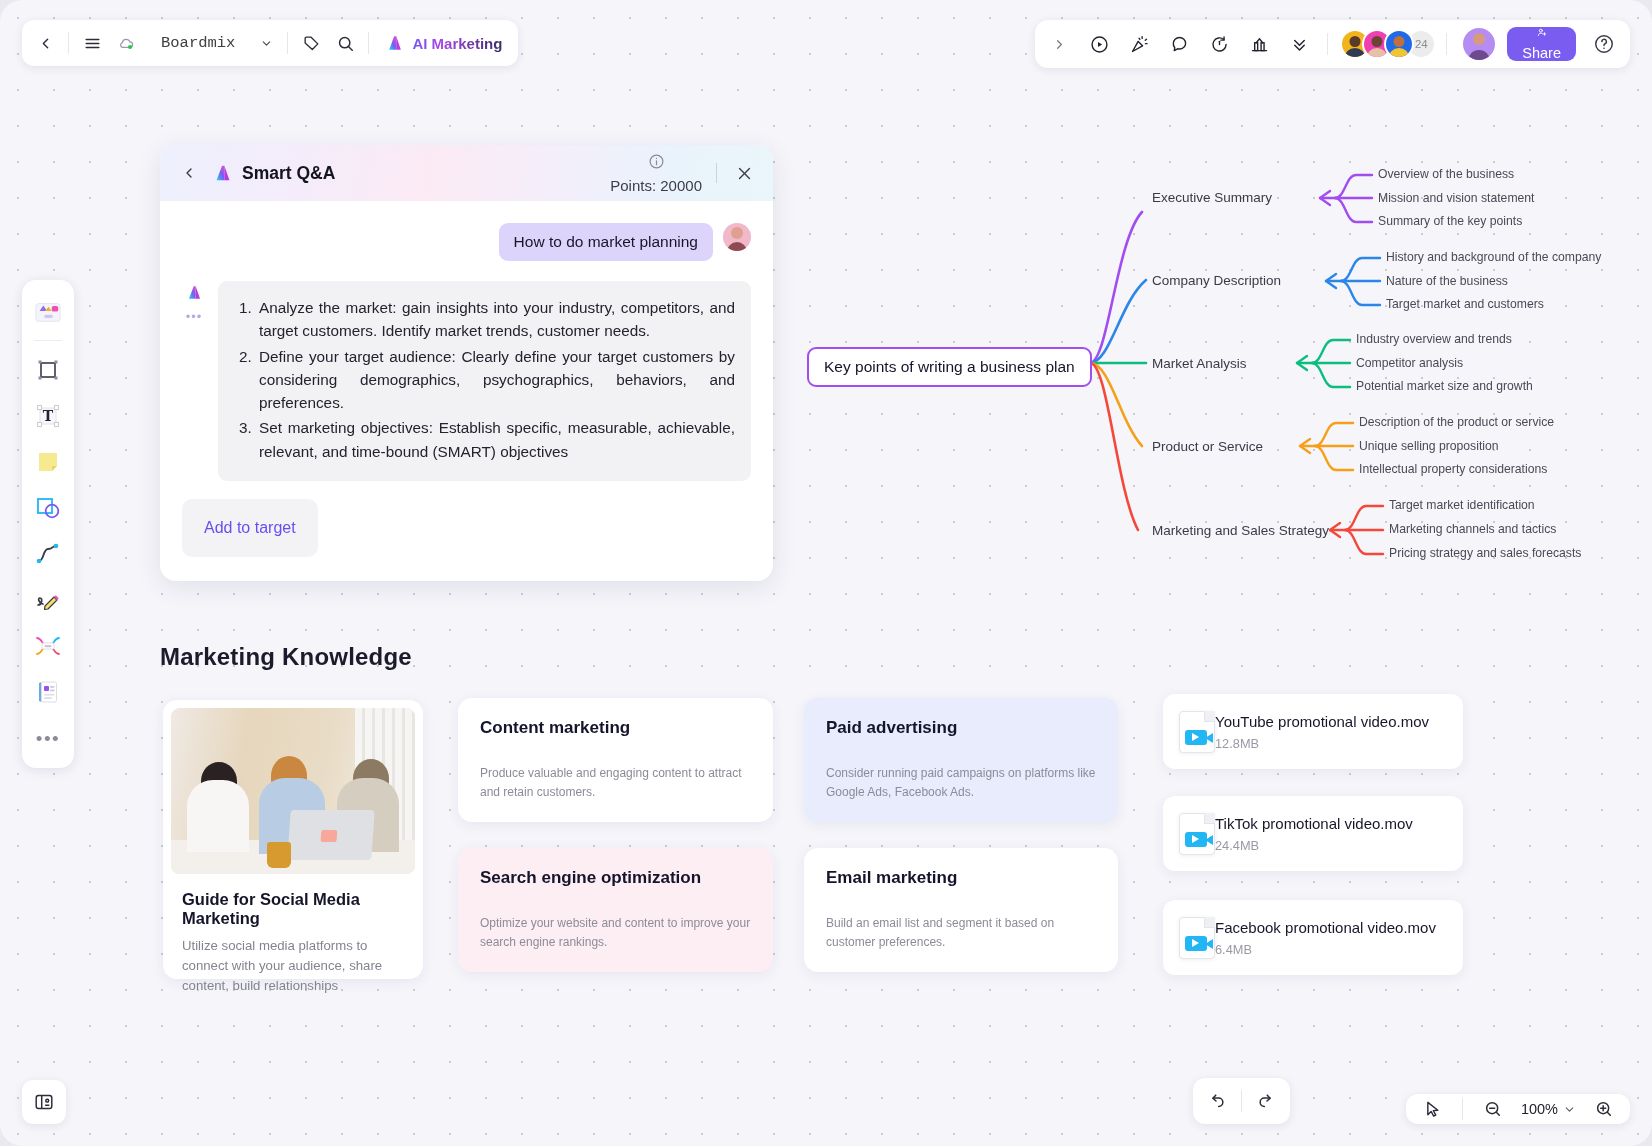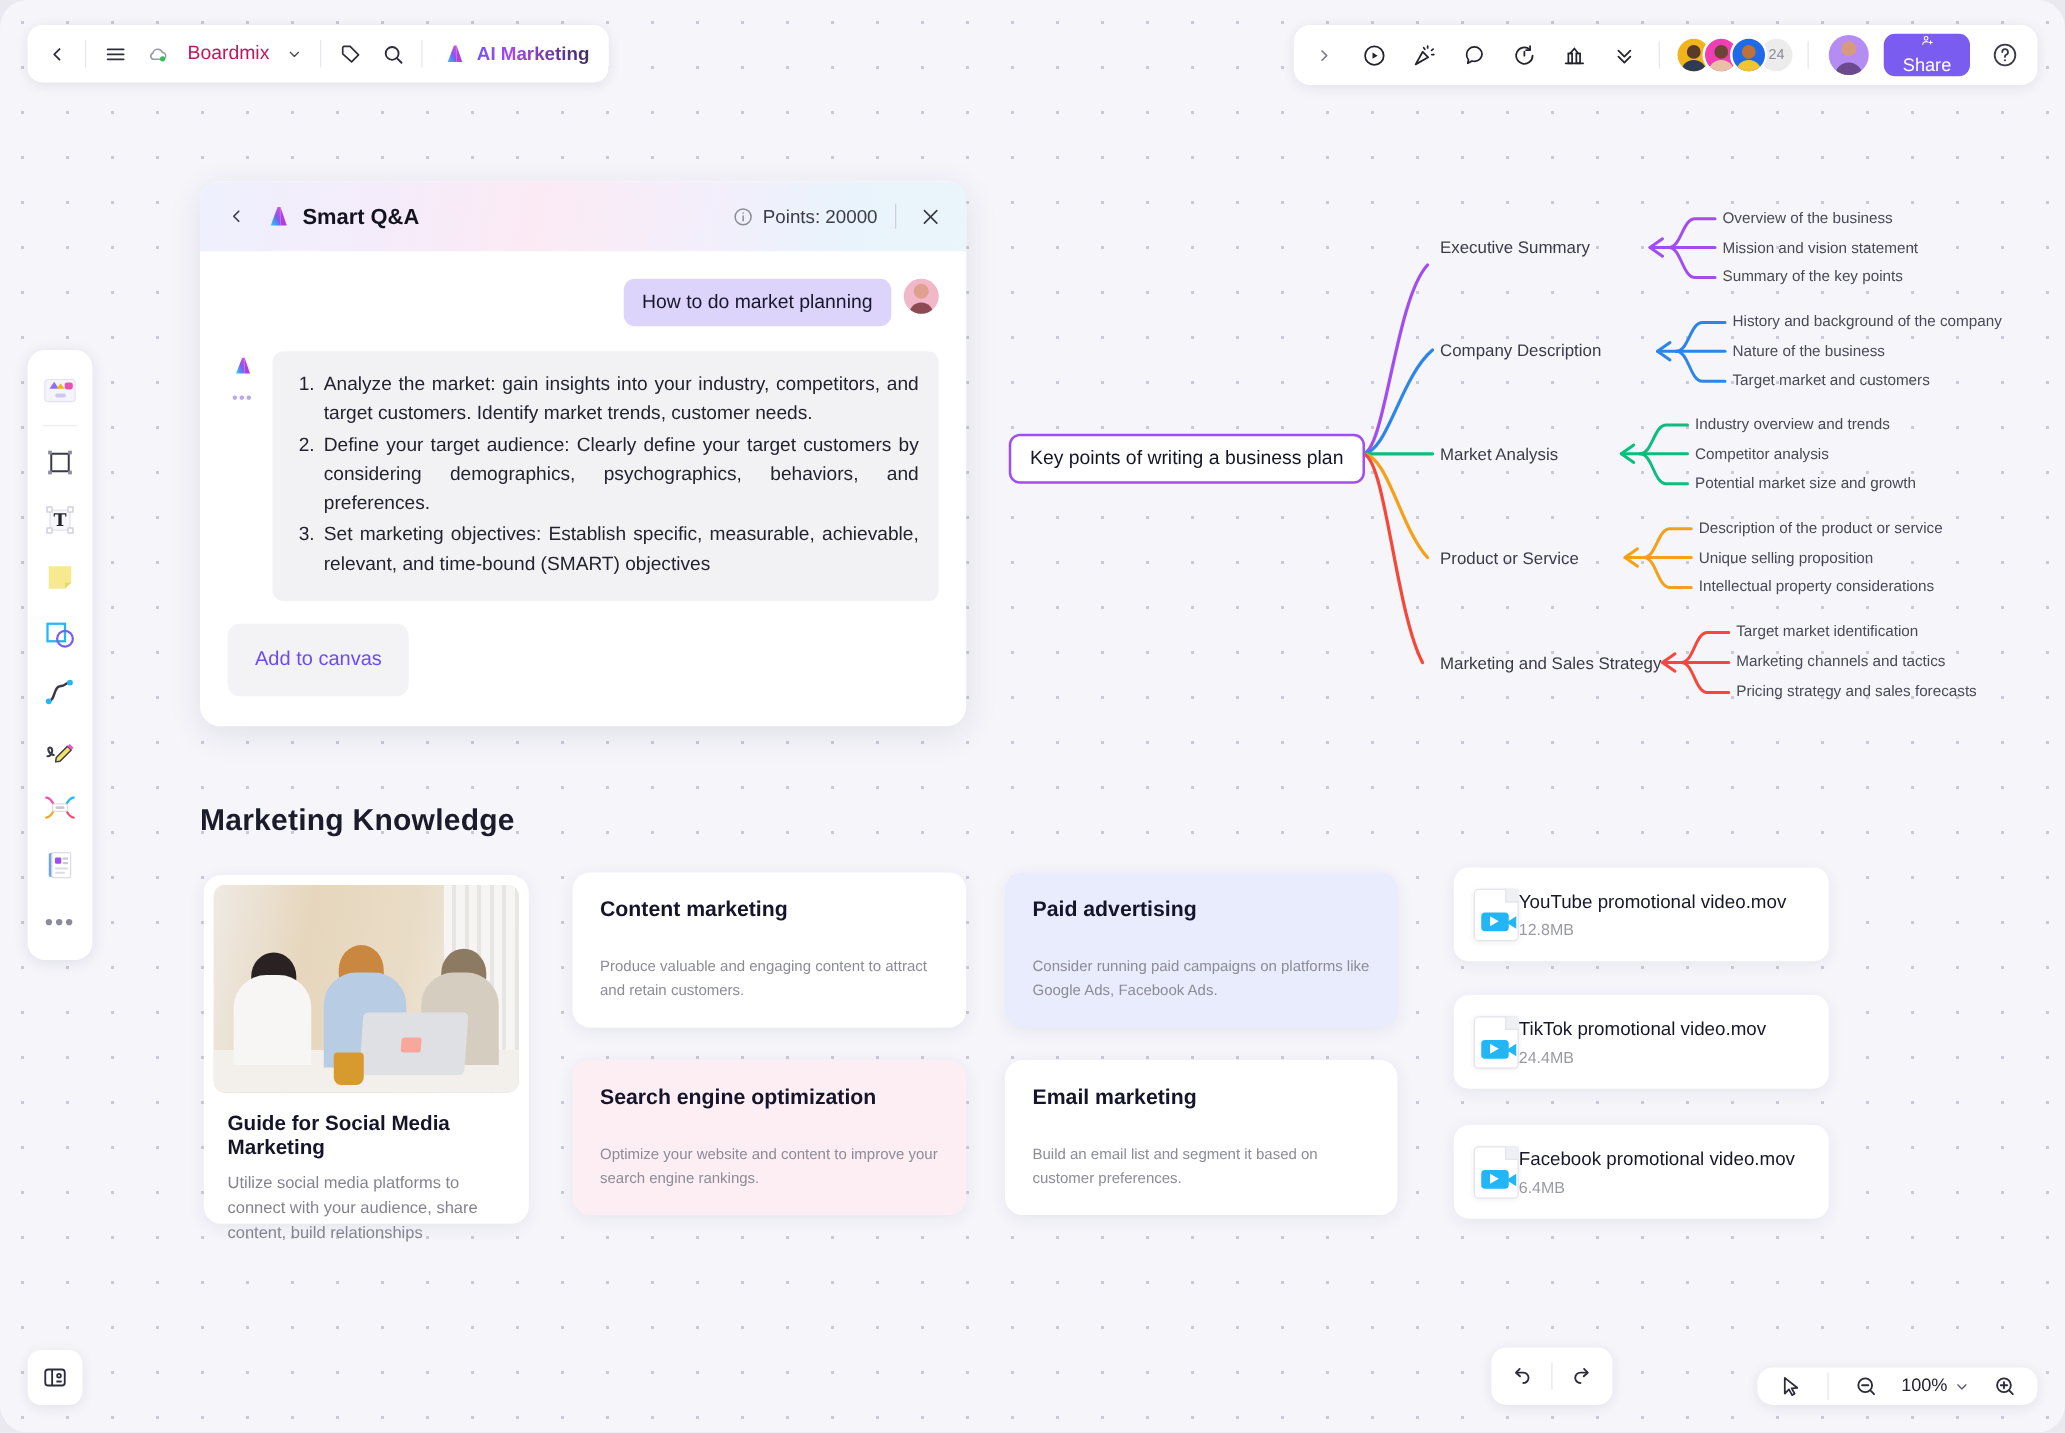--- a/index.html
+++ b/index.html
@@ -27,21 +27,21 @@
     box-shadow: 0 2px 10px rgba(30,30,60,.09);
     padding: 0 6px;
   }
   .tb-btn {
     height: 34px; min-width: 34px;
     display: flex; align-items: center; justify-content: center;
     border-radius: 8px; cursor: pointer; color: #2c2c3a;
     padding: 0 6px;
   }
   .tb-sep { width: 1px; height: 22px; background: #e6e6ee; margin: 0 6px; }
-  .doc-name { font-size: 15.5px; color: #be185d; display:flex; align-items:center; gap:14px; padding: 0 8px;}
+  .doc-name { font-size: 15.5px; color: #404040; display:flex; align-items:center; gap:25px; padding: 0 8px; font-family: Liberation Mono, monospace;}
   .doc-name .nm { font-weight: 400; }
   .ai-assistant {
     display: flex; align-items: center; gap: 7px;
     font-size: 15px; font-weight: 600; padding: 0 10px; height: 34px;
     border-radius: 8px; cursor: pointer;
     background: linear-gradient(90deg,#2d6bff 0%, #a845e8 48%, #2b2b4d 100%);
     -webkit-background-clip: text; background-clip: text; color: transparent;
   }
 
   
@@ -105,21 +105,21 @@
     box-shadow: 0 6px 26px rgba(40,40,80,.10);
     overflow: hidden;
   }
   .ai-head {
     height: 56px; display: flex; align-items: center; padding: 0 16px;
     background: linear-gradient(100deg,#eef0fd 0%, #f4ecfb 22%, #fbeaf4 44%, #f4eefb 64%, #e9f3fb 84%, #eaf6fb 100%);
   }
   .ai-head .back { width: 26px; height: 26px; display:flex;align-items:center;justify-content:center; cursor:pointer; color:#3a3a46;}
   .ai-title { font-size: 17.5px; font-weight: 600; color: #14141f; margin-left: 8px; }
   .ai-head-right { margin-left: auto; display: flex; align-items: center; gap: 0; }
-  .points { display:flex; align-items:center; gap:7px; font-size:15px;color:#3d3d4a; cursor:pointer;}
+  .points { display:flex; align-items:center; gap:7px; font-size:15px;color:#3d3d4a; cursor:pointer;flex-direction:column;}
   .vsep { width:1px;height:20px;background:#cfcfe0;margin:0 14px;}
   .close-x { width:26px;height:26px;display:flex;align-items:center;justify-content:center;cursor:pointer;color:#3a3a46;}
   .ai-body { padding: 22px 22px 18px; }
   .user-row { display: flex; align-items: flex-start; justify-content: flex-end; gap: 10px; }
   .user-bubble {
     background: #ddd4fb; color: #17172a; font-size: 15.5px;
     padding: 10px 15px; border-radius: 9px;
   }
   .user-av { width: 28px; height: 28px; border-radius: 50%; background: #f0b8c8; overflow:hidden; position:relative; flex: 0 0 auto;}
   .user-av .h { position:absolute;left:50%;top:4px;transform:translateX(-50%);width:12px;height:12px;border-radius:50%;background:#e0a090;}
@@ -550,21 +550,21 @@
           <ol>
             <li>Analyze the market: gain insights into your industry, competitors, and target customers. Identify market trends, customer needs.</li>
             <li>Define your target audience: Clearly define your target customers by considering demographics, psychographics, behaviors, and preferences.</li>
             <li>Set marketing objectives: Establish specific, measurable, achievable, relevant, and time-bound (SMART) objectives</li>
           </ol>
         </div>
       </div>
     </div>
 
     <div class="ai-foot">
-      <div class="add-canvas">Add to canvas</div>
+      <div class="add-canvas">Add to target</div>
     </div>
   </div>
 
   <div class="mindmap">
     <svg width="860" height="430" viewBox="0 0 860 430" style="position:absolute;left:0;top:0">
 
       <path d="M300 213 C 318 213, 326 90, 352 62" stroke="#a24df0" stroke-width="2.6" fill="none" stroke-linecap="round"></path>
       <path d="M300 213 C 320 213, 330 152, 356 130" stroke="#2b86e8" stroke-width="2.6" fill="none" stroke-linecap="round"></path>
       <path d="M300 213 L 356 213" stroke="#0dbd7e" stroke-width="2.6" fill="none" stroke-linecap="round"></path>
       <path d="M300 213 C 320 213, 330 272, 352 296" stroke="#f6a01a" stroke-width="2.6" fill="none" stroke-linecap="round"></path>

